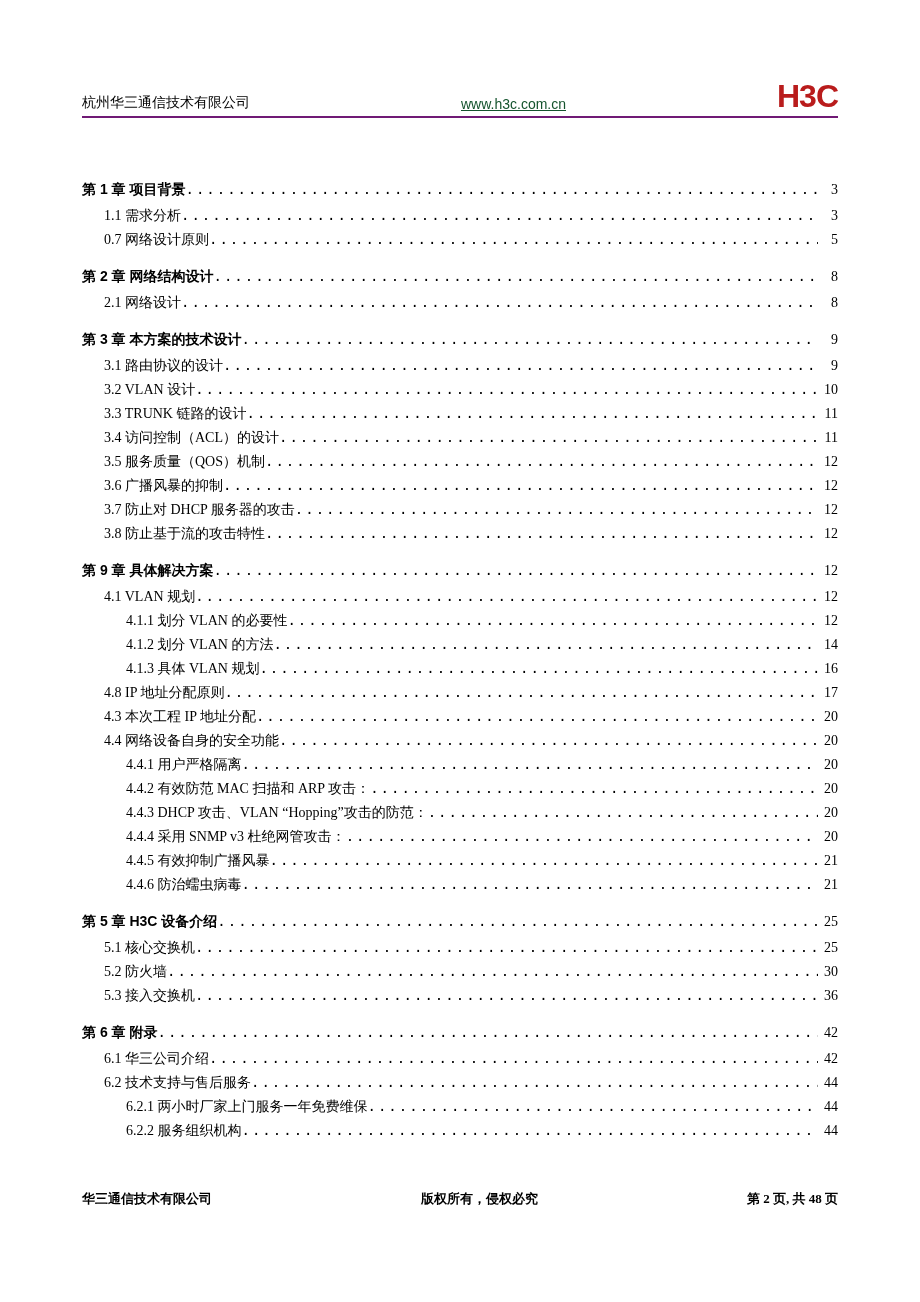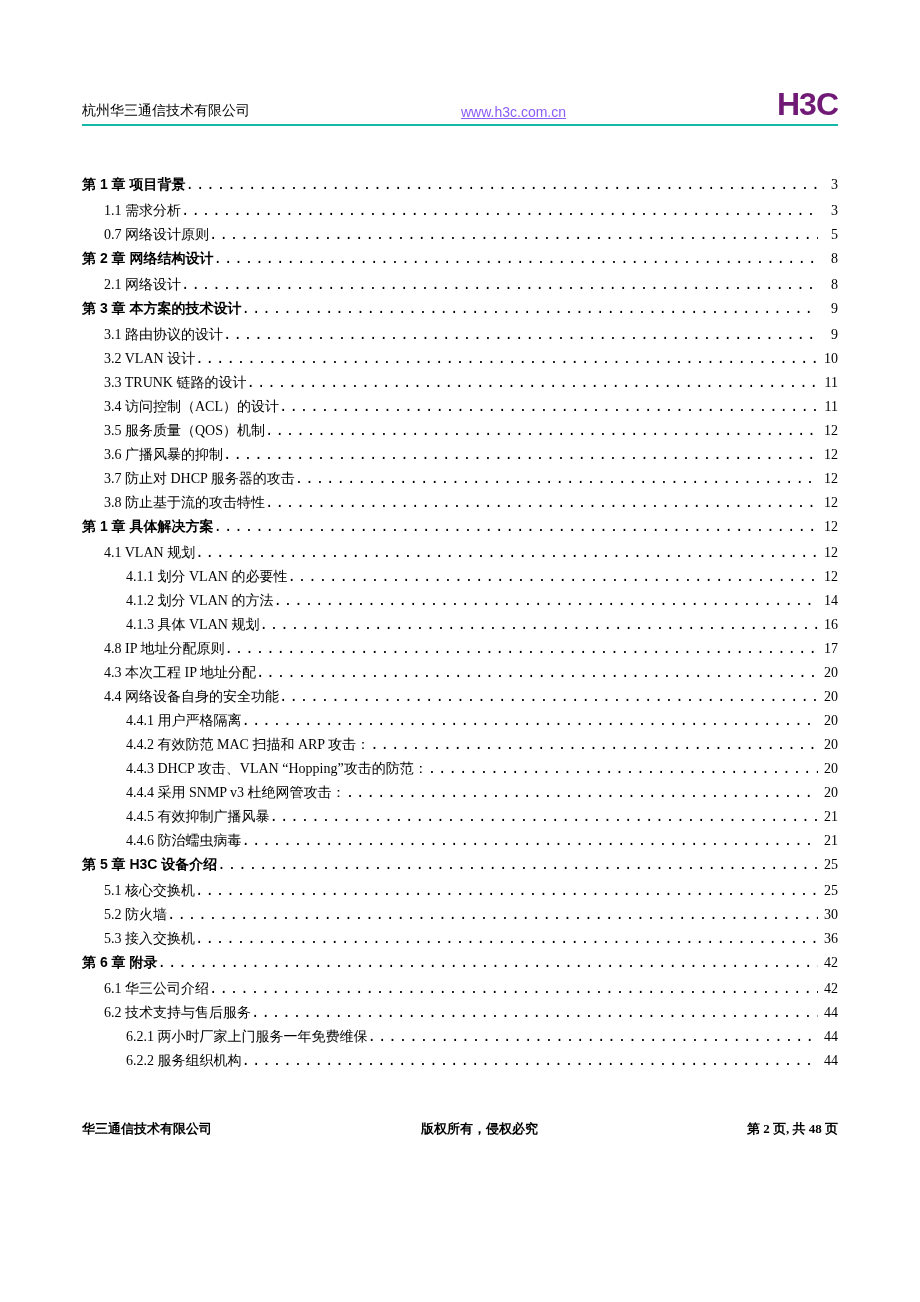--- a/index.html
+++ b/index.html
@@ -14,42 +14,41 @@
       margin: 0 auto;
       color: #000;
     }
     .page {
       padding: 80px 82px 50px 82px;
     }
     .header-row {
       display: flex;
       justify-content: space-between;
       align-items: flex-end;
-      border-bottom: 2px solid #14b8a6;
+      border-bottom: 2px solid #701a75;
       padding-bottom: 4px;
       margin-bottom: 50px;
     }
     .company-name {
       font-size: 14px;
       font-family: "SimSun", "宋体", serif;
     }
     .url {
-      color: #8b5cf6;
+      color: #14532d;
       text-decoration: underline;
       font-size: 14px;
       font-family: Arial, sans-serif;
     }
     .logo {
       font-family: Arial, sans-serif;
       font-weight: 900;
-      color: #701a75;
+      color: #b91c1c;
       font-size: 32px;
       letter-spacing: -1px;
       line-height: 1;
-      margin-top: 8px;
     }
     .title {
       text-align: center;
       font-size: 28px;
       font-weight: bold;
       font-family: "SimHei", "黑体", sans-serif;
       letter-spacing: 40px;
       margin-bottom: 42px;
     }
     .toc {
@@ -60,20 +59,21 @@
       align-items: baseline;
       white-space: nowrap;
       margin-bottom: 6px;
     }
     .toc-label {
       flex-shrink: 0;
     }
     .ch .toc-label {
       font-weight: bold;
       font-family: "SimHei", "黑体", sans-serif;
+      margin-top: 13px;
     }
     .l1 { padding-left: 22px; }
     .l2 { padding-left: 44px; }
     .lv1 .toc-label, .lv2 .toc-label {
       font-family: "SimSun", "宋体", serif;
       text-align: center;
     }
     .dots {
       flex: 1;
       overflow: hidden;
@@ -174,21 +174,21 @@
         <span class="toc-label">3.7 防止对 DHCP 服务器的攻击 </span>
         <span class="dots">........................................................................................................................................................................................................</span>
         <span class="page-num">12</span>
       </div>
       <div class="toc-entry lv1 l1">
         <span class="toc-label">3.8 防止基于流的攻击特性 </span>
         <span class="dots">........................................................................................................................................................................................................</span>
         <span class="page-num">12</span>
       </div>
       <div class="toc-entry ch ch-entry">
-        <span class="toc-label">第 1 章 具体解决方案 </span>
+        <span class="toc-label">第 9 章 具体解决方案 </span>
         <span class="dots">........................................................................................................................................................................................................</span>
         <span class="page-num">12</span>
       </div>
       <div class="toc-entry lv1 l1">
         <span class="toc-label">4.1 VLAN 规划 </span>
         <span class="dots">........................................................................................................................................................................................................</span>
         <span class="page-num">12</span>
       </div>
       <div class="toc-entry lv2 l2">
         <span class="toc-label">4.1.1 划分 VLAN 的必要性 </span>

